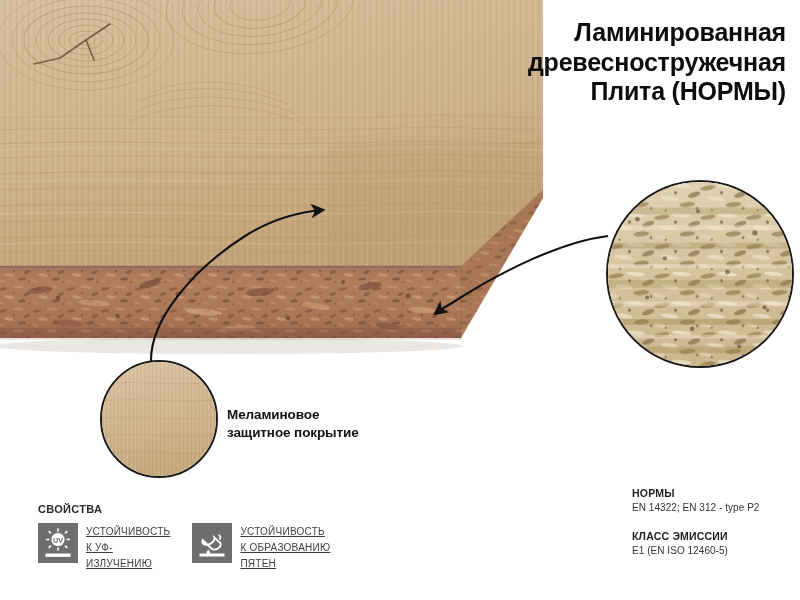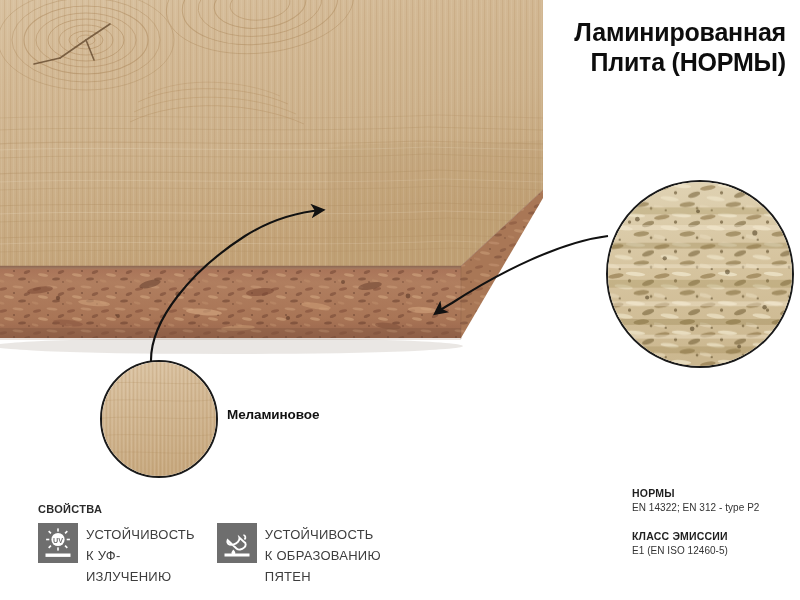--- a/index.html
+++ b/index.html
@@ -117,27 +117,28 @@
   }
   .prop-icon {
     width: 40px;
     height: 40px;
     background: #6e6e6e;
     flex: 0 0 40px;
     display: block;
   }
   .prop-text {
     margin-left: 8px;
-    font-size: 13px;
+    font-size: 10px;
     line-height: 1.62;
     color: #3d3d3d;
     letter-spacing: 0.25px;
     padding-top: 1px;
     white-space: pre-line;
     text-transform: uppercase;
+    text-decoration: underline;
   }
 
   
   .norms {
     position: absolute;
     left: 632px;
     top: 487px;
     z-index: 40;
     width: 170px;
   }
@@ -403,25 +404,27 @@
       </marker>
     </defs>
 
     <path d="M151,362 C150,320 192,270 245,236 C272,219 300,212 322,210" fill="none" stroke="#111111" stroke-width="2.1" marker-end="url(#arrowHead)"></path>
 
     <path d="M608,236 C560,242 500,272 452,303 C445,307 440,310 436,313" fill="none" stroke="#111111" stroke-width="2.1" marker-end="url(#arrowHead)"></path>
   </svg>
 
   <div class="title-block">
     <div class="title-line">Ламинированная</div>
+    <div class="title-line">древесностружечная</div>
     <div class="title-line">Плита (НОРМЫ)</div>
   </div>
 
   <div class="callout">
     <div>Меламиновое</div>
+    <div>защитное покрытие</div>
   </div>
 
   <div class="props">
     <div class="props-heading">СВОЙСТВА</div>
     <div class="props-row">
 
       <div class="prop-item">
         <svg class="prop-icon" viewBox="0 0 40 40">
           <rect width="40" height="40" fill="#6e6e6e"></rect>
           <g fill="#ffffff">

